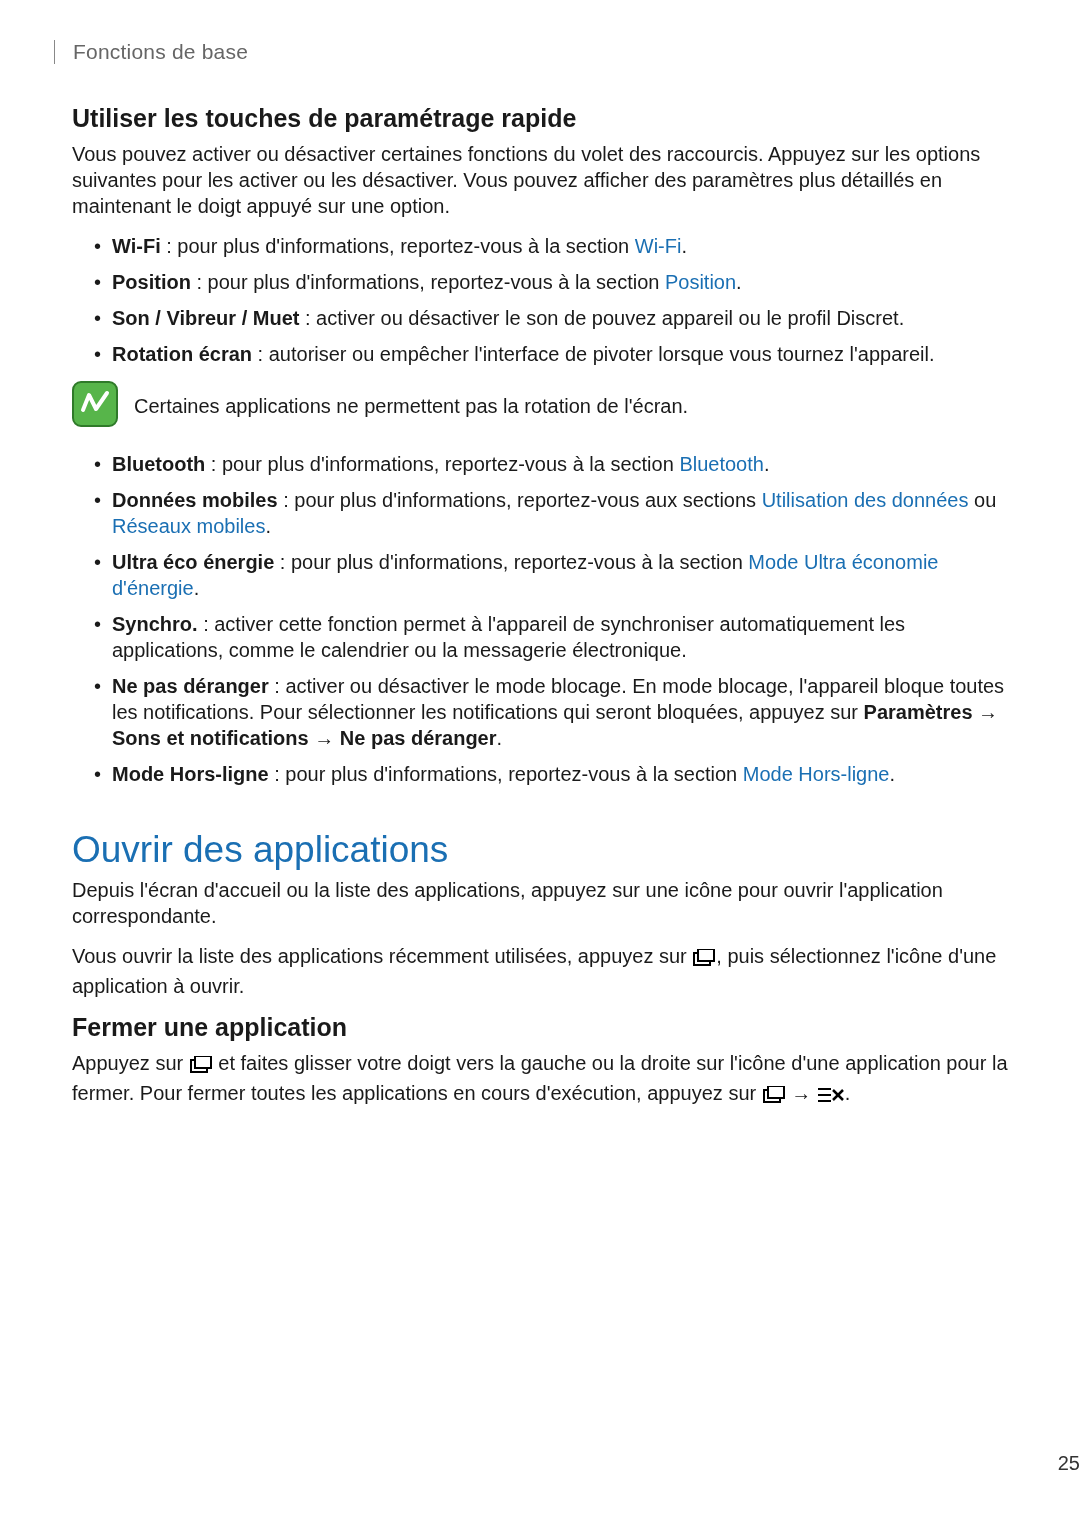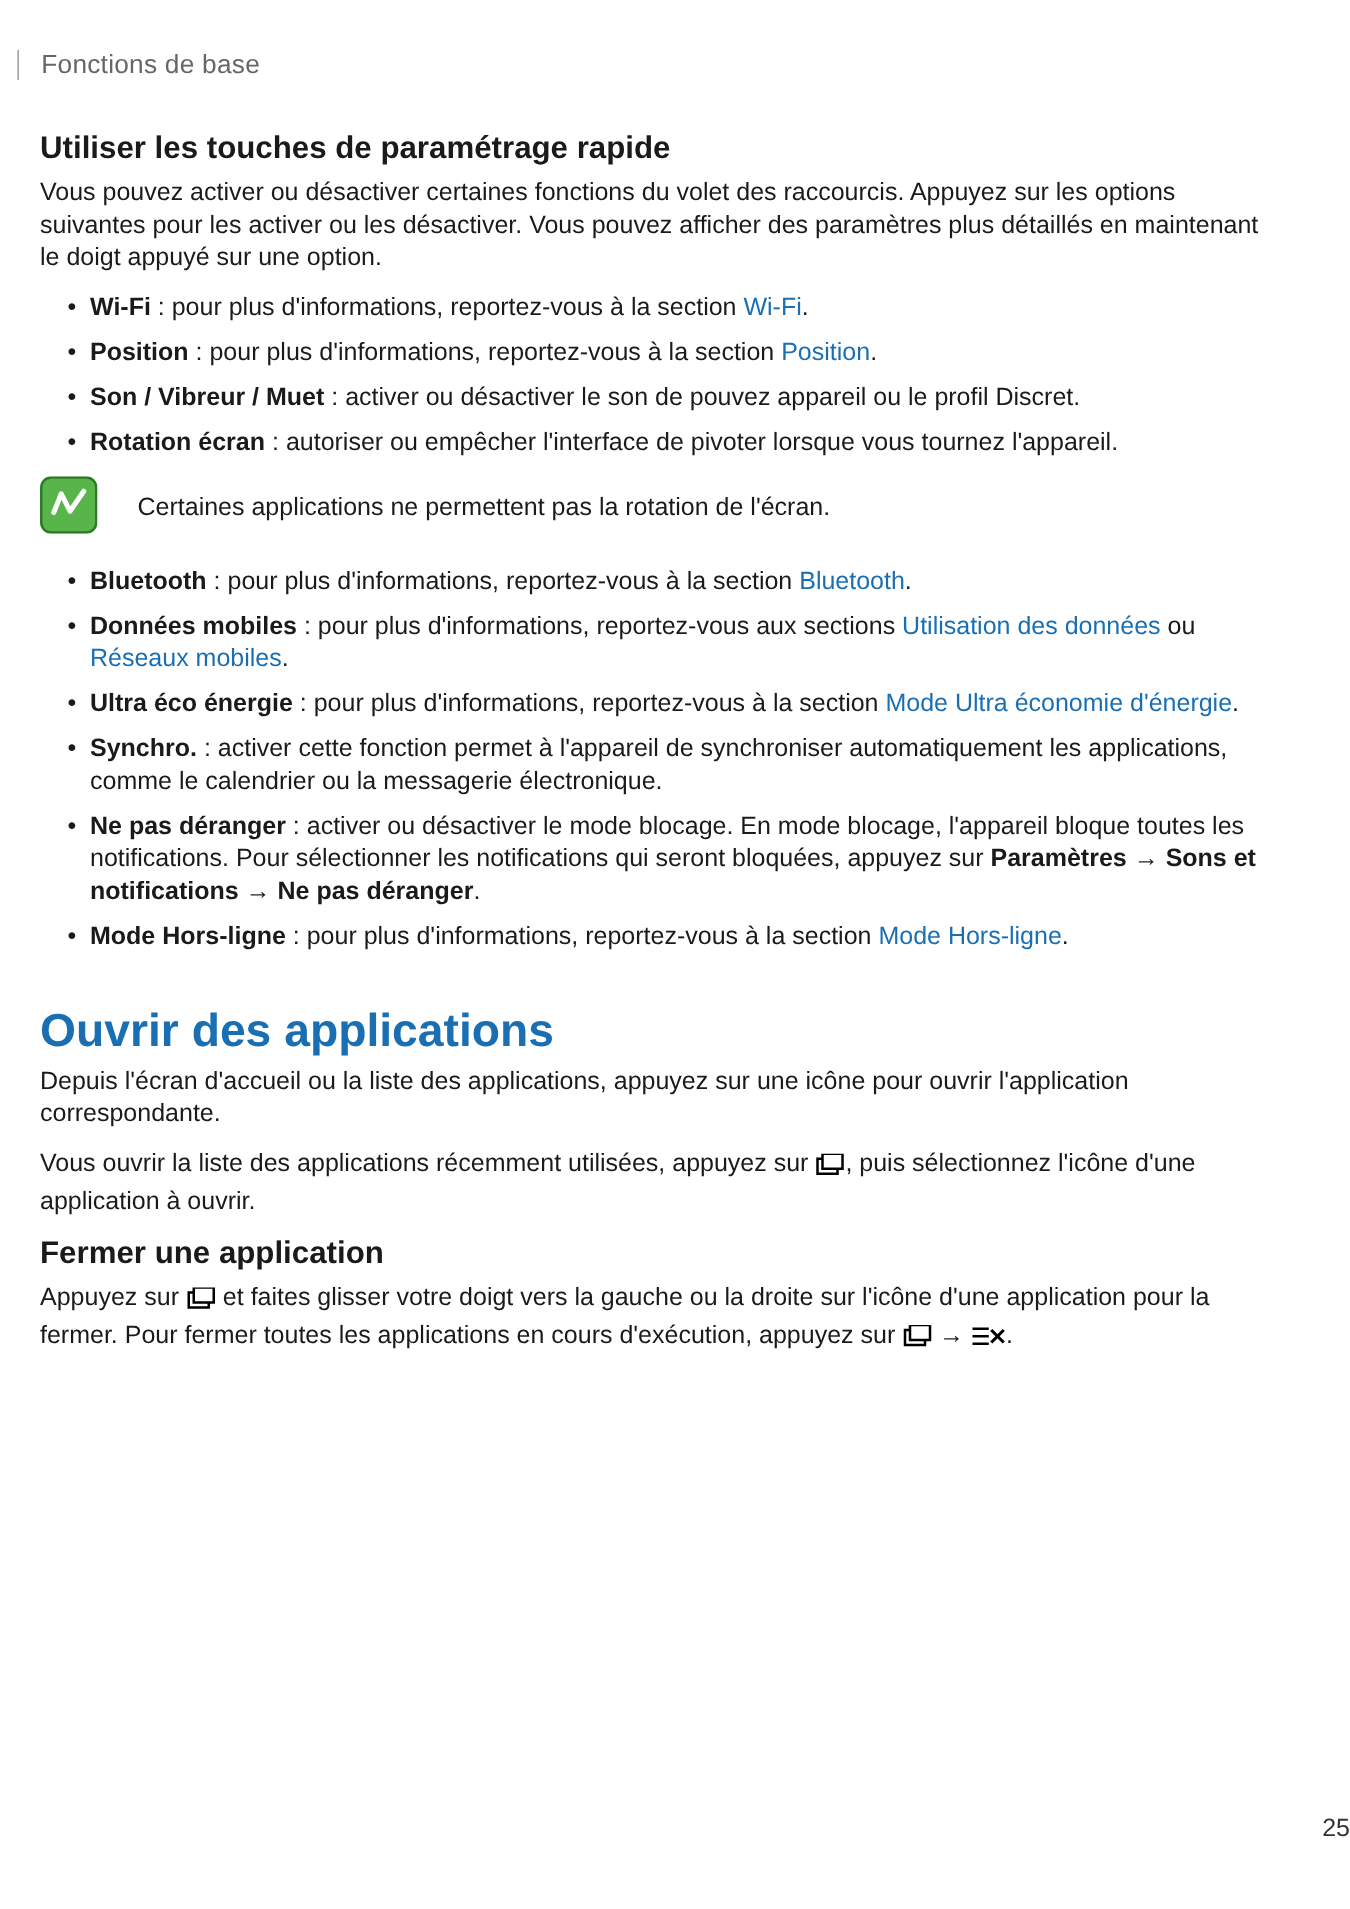--- a/index.html
+++ b/index.html
@@ -8,21 +8,21 @@
     width: 1080px;
     height: 1527px;
     background: #fff;
     font-family: "Segoe UI", "Helvetica Neue", Arial, sans-serif;
     color: #1a1a1a;
   }
   .page {
     width: 1080px;
     height: 1527px;
     box-sizing: border-box;
-    padding: 40px 72px 0 32px;
+    padding: 40px 72px 0 72px;
     position: relative;
   }
   .running-head {
     font-size: 21px;
     color: #666;
     border-left: 1.5px solid #888;
     padding-left: 18px;
     margin-bottom: 40px;
     margin-left: -18px;
     letter-spacing: 0.2px;
@@ -53,35 +53,35 @@
     content: "•";
     position: absolute;
     left: 0;
     top: 0;
   }
   .bold { font-weight: 700; }
   a.link { color: #1a6fb3; text-decoration: none; }
   .note {
     display: flex;
     align-items: flex-start;
-    gap: 32px;
+    gap: 16px;
     margin: 4px 0 20px 0;
   }
   .note-icon {
     flex-shrink: 0;
   }
   .note-text {
     font-size: 20px;
     line-height: 1.3;
     padding-top: 12px;
   }
   h1.title {
     color: #1a6fb3;
     font-size: 37px;
-    font-weight: 700;
+    font-weight: 400;
     margin: 42px 0 6px 0;
   }
   .inline-icon { vertical-align: -4px; }
   .page-num {
     position: absolute;
     bottom: 52px;
     left: 0;
     width: 100%;
     text-align: right;
     font-size: 20px;

